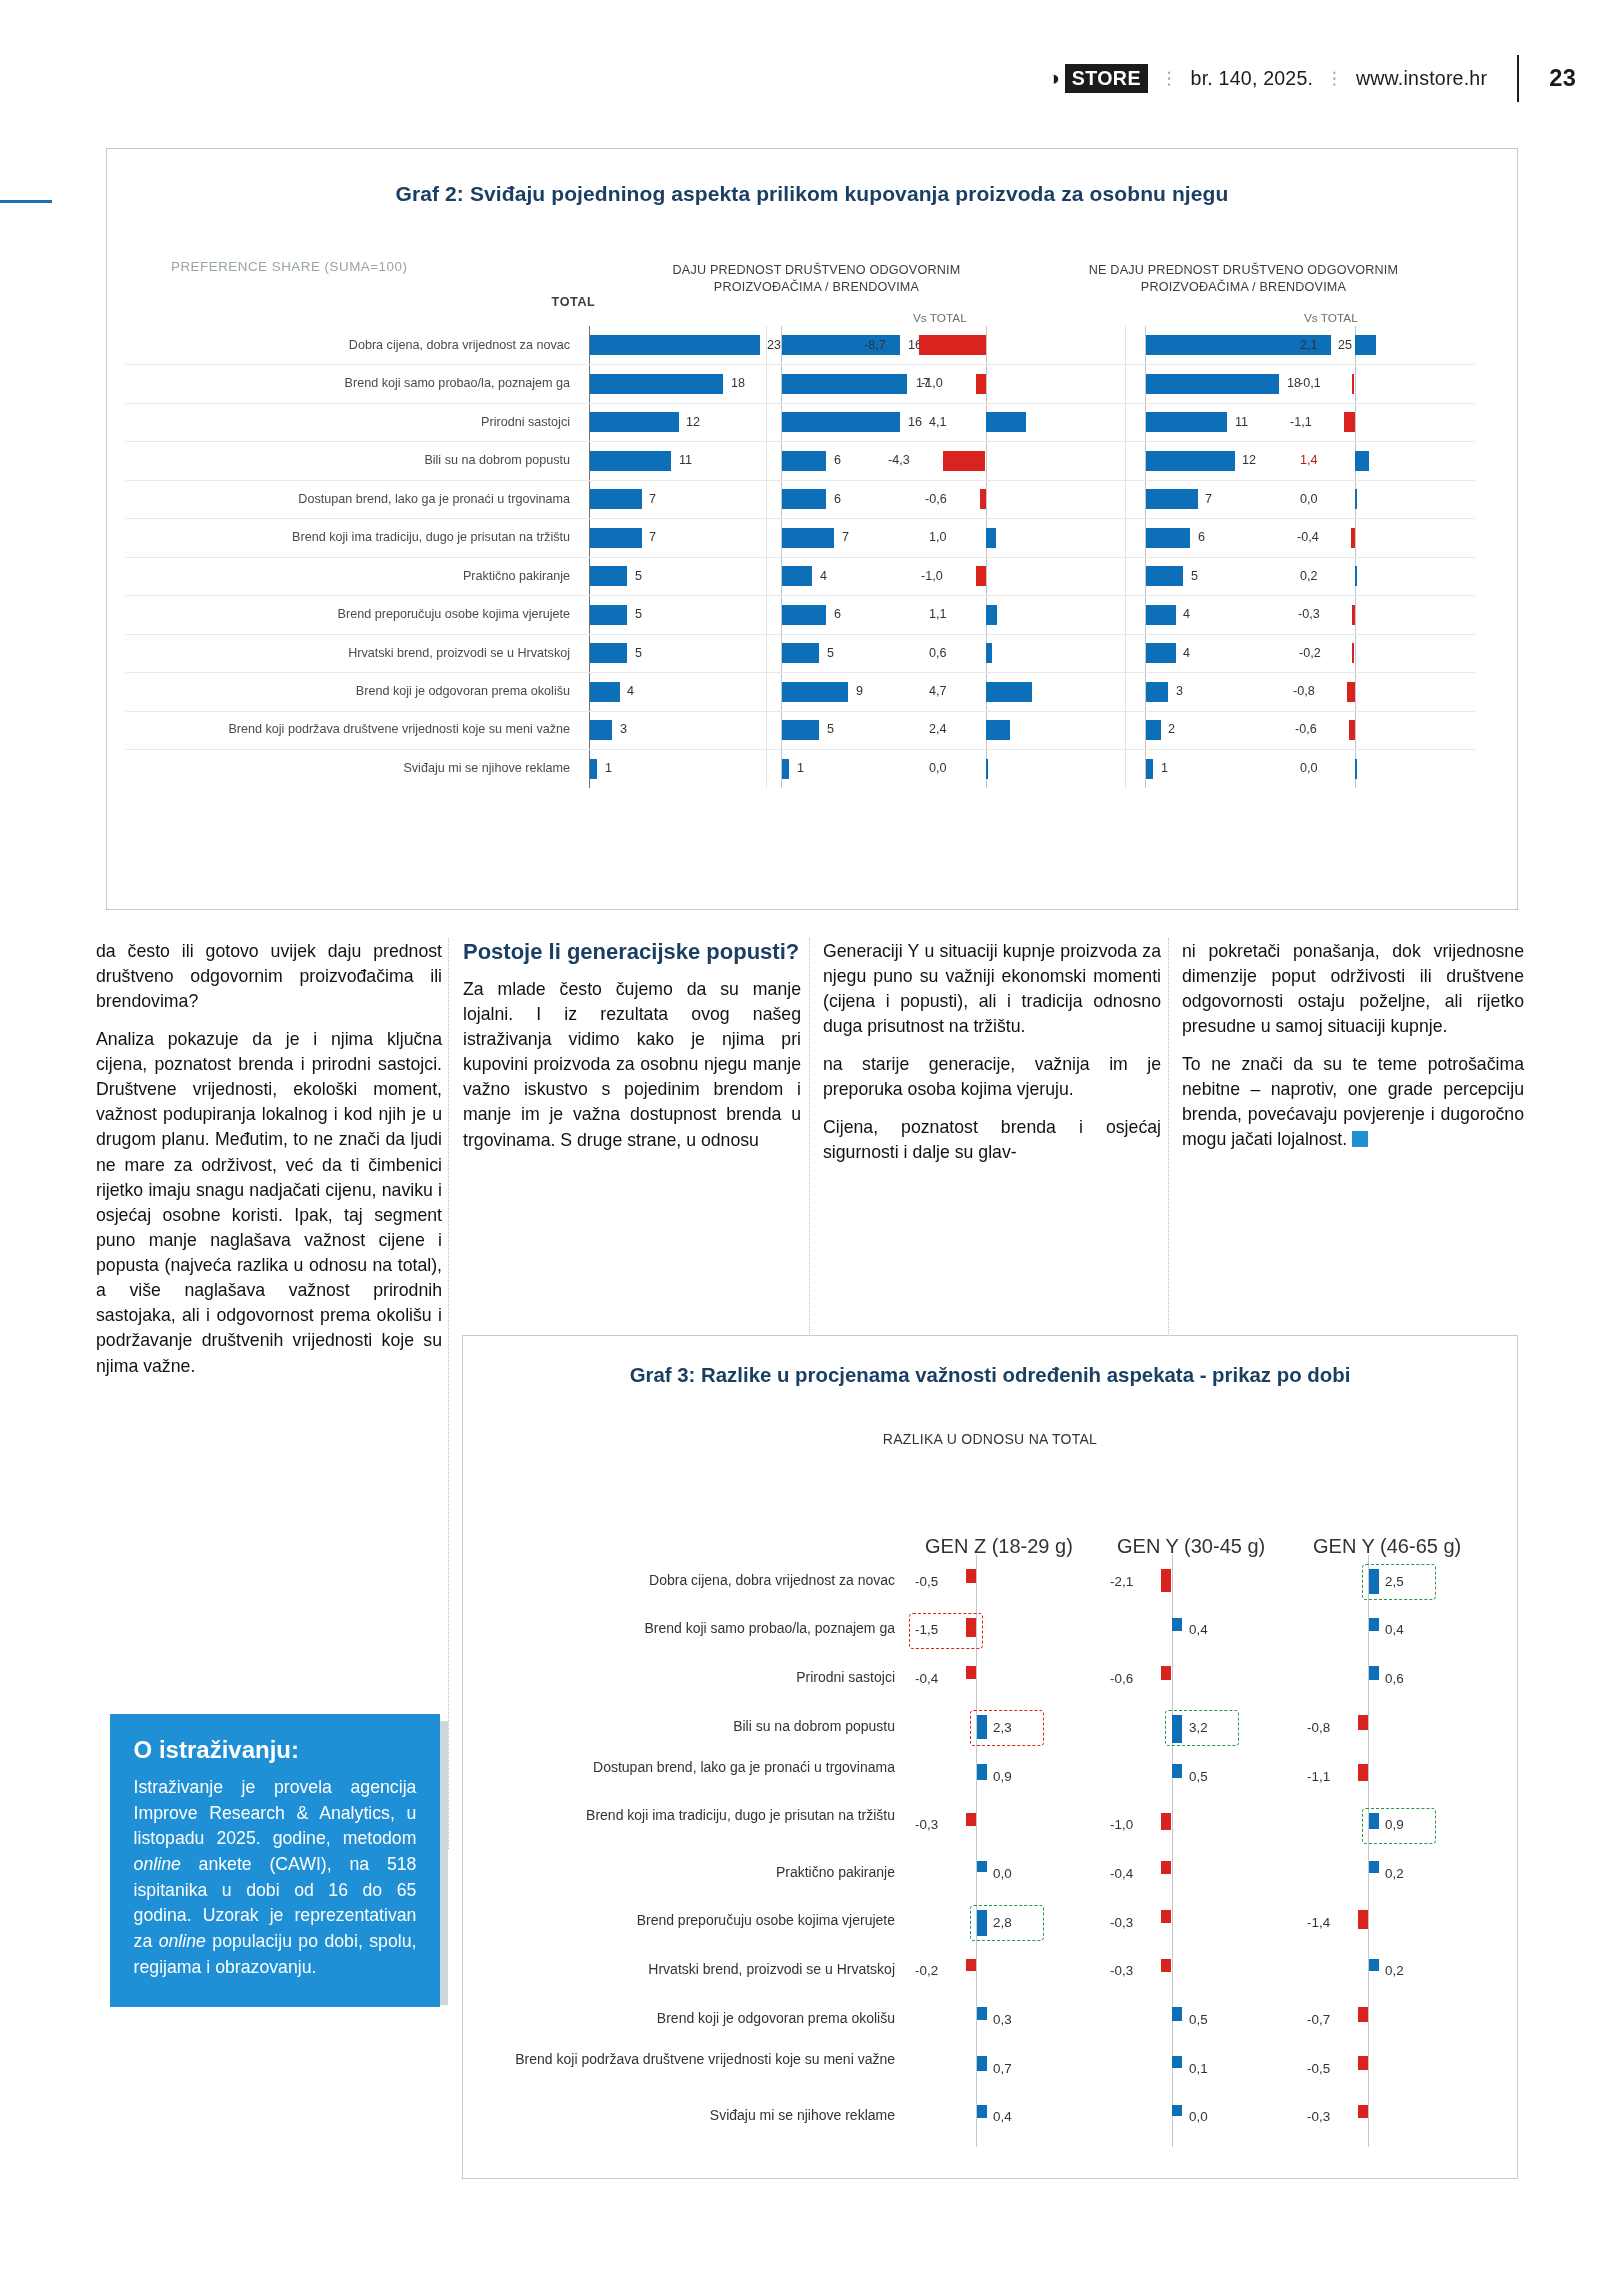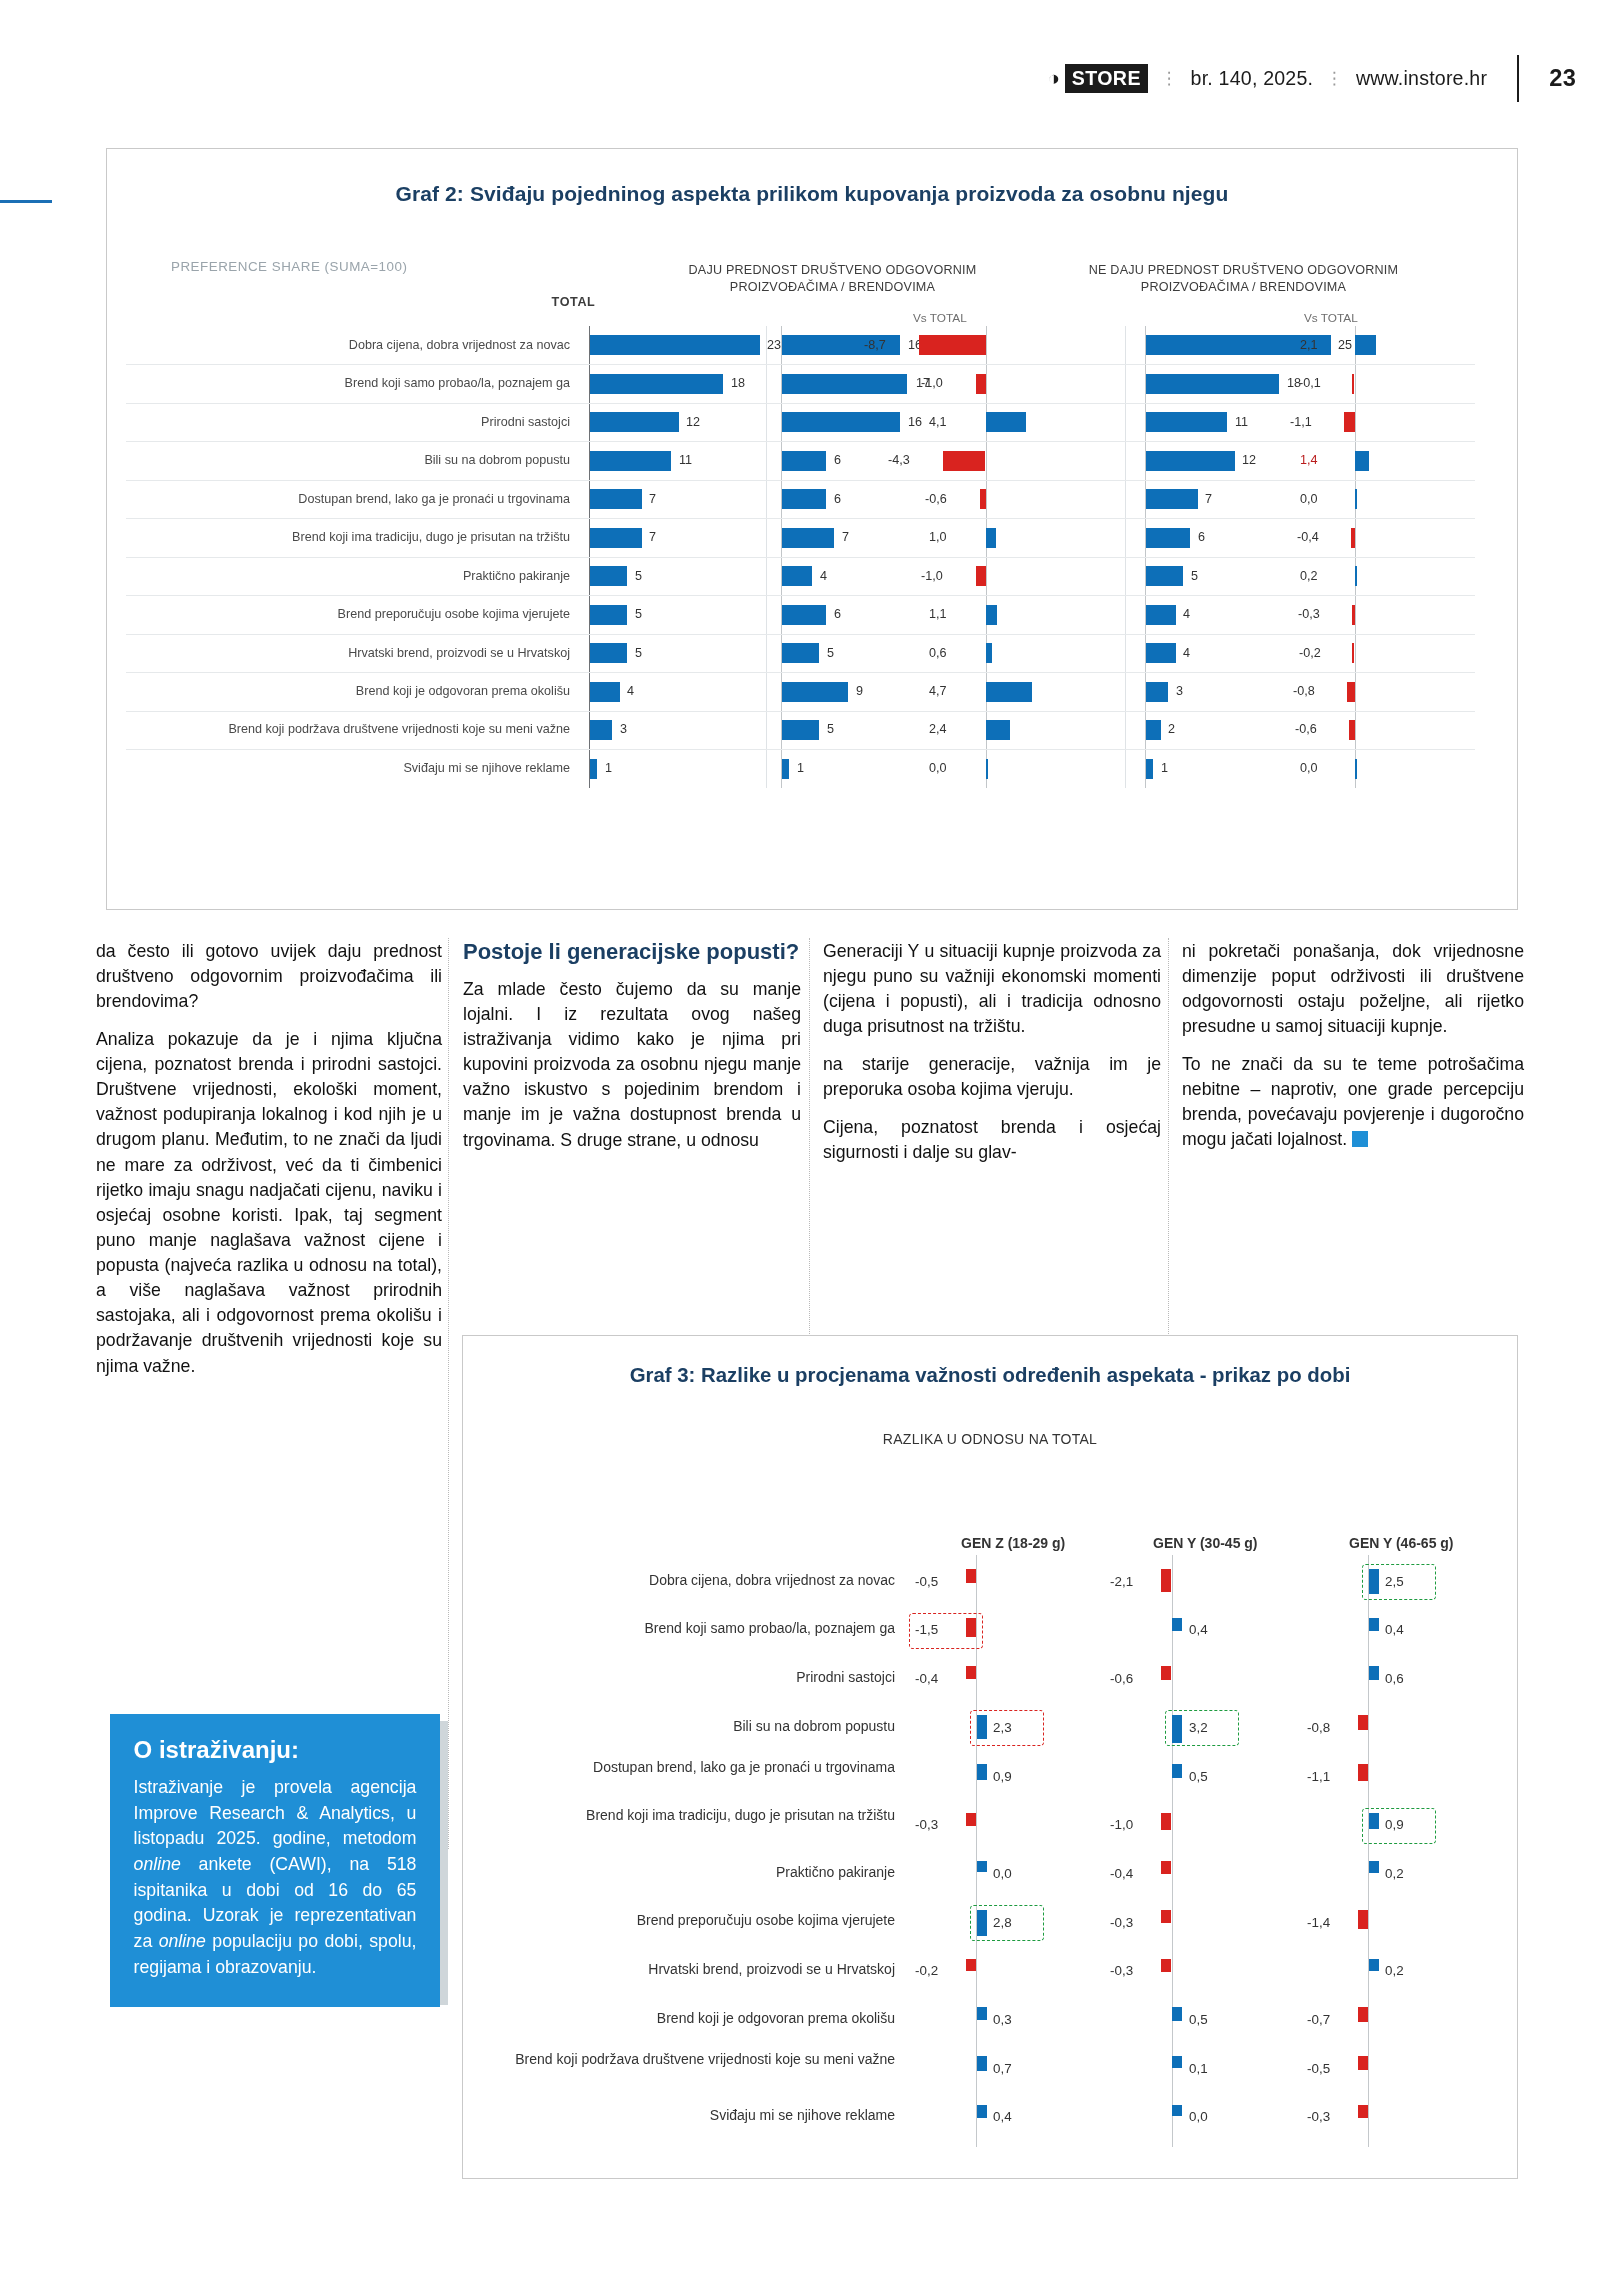--- a/index.html
+++ b/index.html
@@ -90,21 +90,21 @@
 
   
   .graf3 {
     position:absolute; left:462px; top:1335px; width:1056px; height:844px;
     border:0.8px solid #c9c9c9; background:#fff;
   }
   .graf3-title {
     text-align:center; font-size:20.4px; font-weight:700; color:#1b3f63; padding-top:28px;
   }
   .g3-sub { text-align:center; font-size:14px; color:#333; margin-top:44px; letter-spacing:0.3px; }
-  .g3-genlabel { position:absolute; font-size:14px; color:#333; font-weight:700;margin-left:36px; }
+  .g3-genlabel { position:absolute; font-size:20px; color:#333; font-weight:400; }
 </style>
 </head>
 <body>
 
 <div class="page-header">
   <span class="brand-mark">
     <span class="brand-glyph">◑</span>
     <span class="brand-word">STORE</span>
   </span>
   <span class="hdr-sep">⋮</span>
@@ -114,21 +114,21 @@
   <span class="hdr-rule"></span>
   <span class="page-num">23</span>
 </div>
 <div class="left-tick"></div>
 
 <div class="graf2">
   <div class="graf2-title">Graf 2: Sviđaju pojedninog aspekta prilikom kupovanja proizvoda za osobnu njegu</div>
 </div>
 <div class="pref-label" style="left:171px;top:259px;">PREFERENCE SHARE (SUMA=100)</div>
 <div class="g2-colhead total" style="left:495px;top:294px;width:157px;">TOTAL</div>
-<div class="g2-colhead c2" style="left:648px;top:262px;width:369px;white-space:pre-line;">DAJU PREDNOST DRUŠTVENO ODGOVORNIM
+<div class="g2-colhead c2" style="left:632px;top:262px;width:369px;white-space:pre-line;">DAJU PREDNOST DRUŠTVENO ODGOVORNIM
 PROIZVOĐAČIMA / BRENDOVIMA</div>
 <div class="g2-colhead c3" style="left:1051px;top:262px;width:385px;white-space:pre-line;">NE DAJU PREDNOST DRUŠTVENO ODGOVORNIM
 PROIZVOĐAČIMA / BRENDOVIMA</div>
 <div class="g2-vs v1" style="left:913px;top:311px;">Vs TOTAL</div>
 <div class="g2-vs v2" style="left:1304px;top:311px;">Vs TOTAL</div>
 
 <div id="g2rows">
     <div class="g2-axis" style="position: absolute; left: 589px; top: 326px; height: 462px; width: 0.8px; background: rgb(110, 113, 117);"></div>
     <div class="g2-axis" style="position: absolute; left: 781px; top: 326px; height: 462px; width: 0.8px; background: rgb(194, 198, 201);"></div>
     <div class="g2-axis" style="position: absolute; left: 986px; top: 326px; height: 462px; width: 0.8px; background: rgb(194, 198, 201);"></div>

